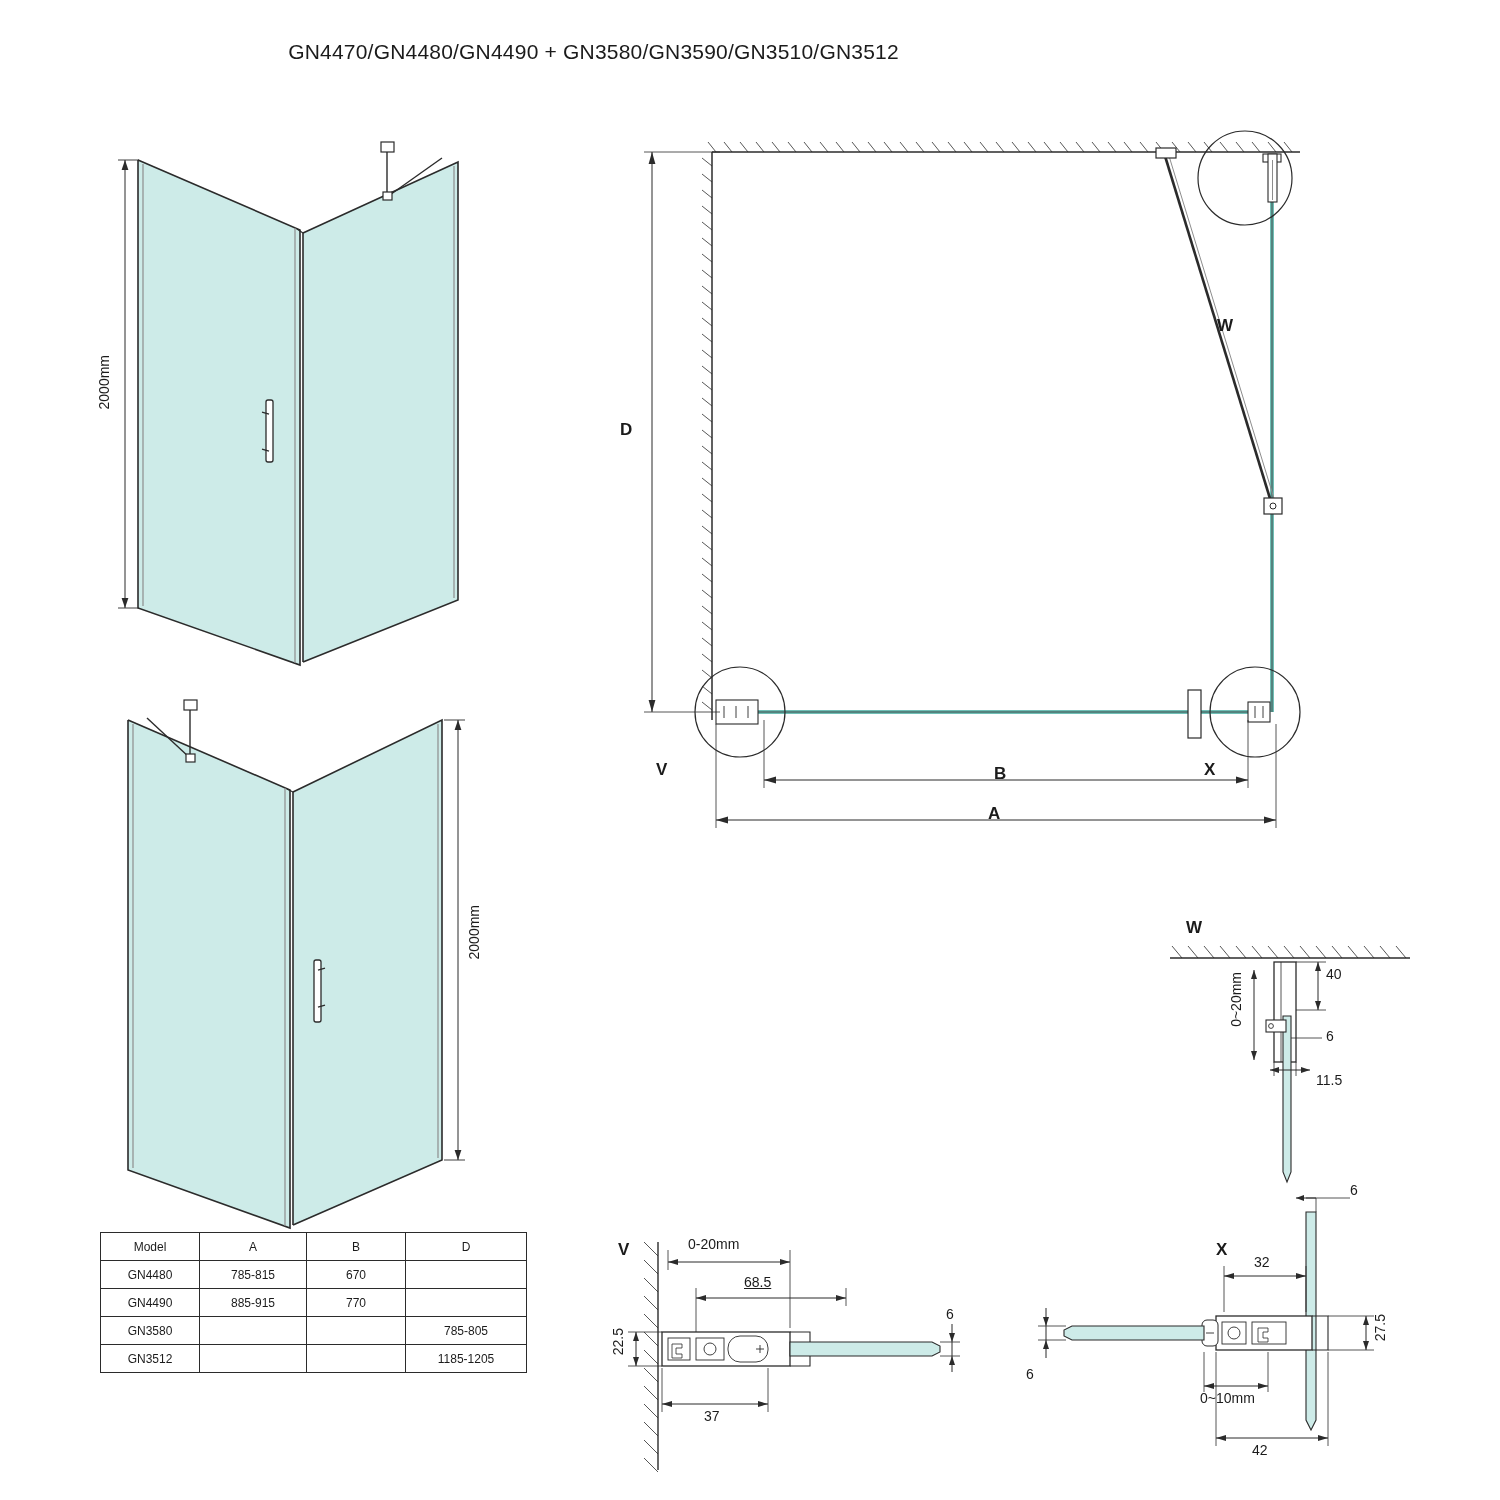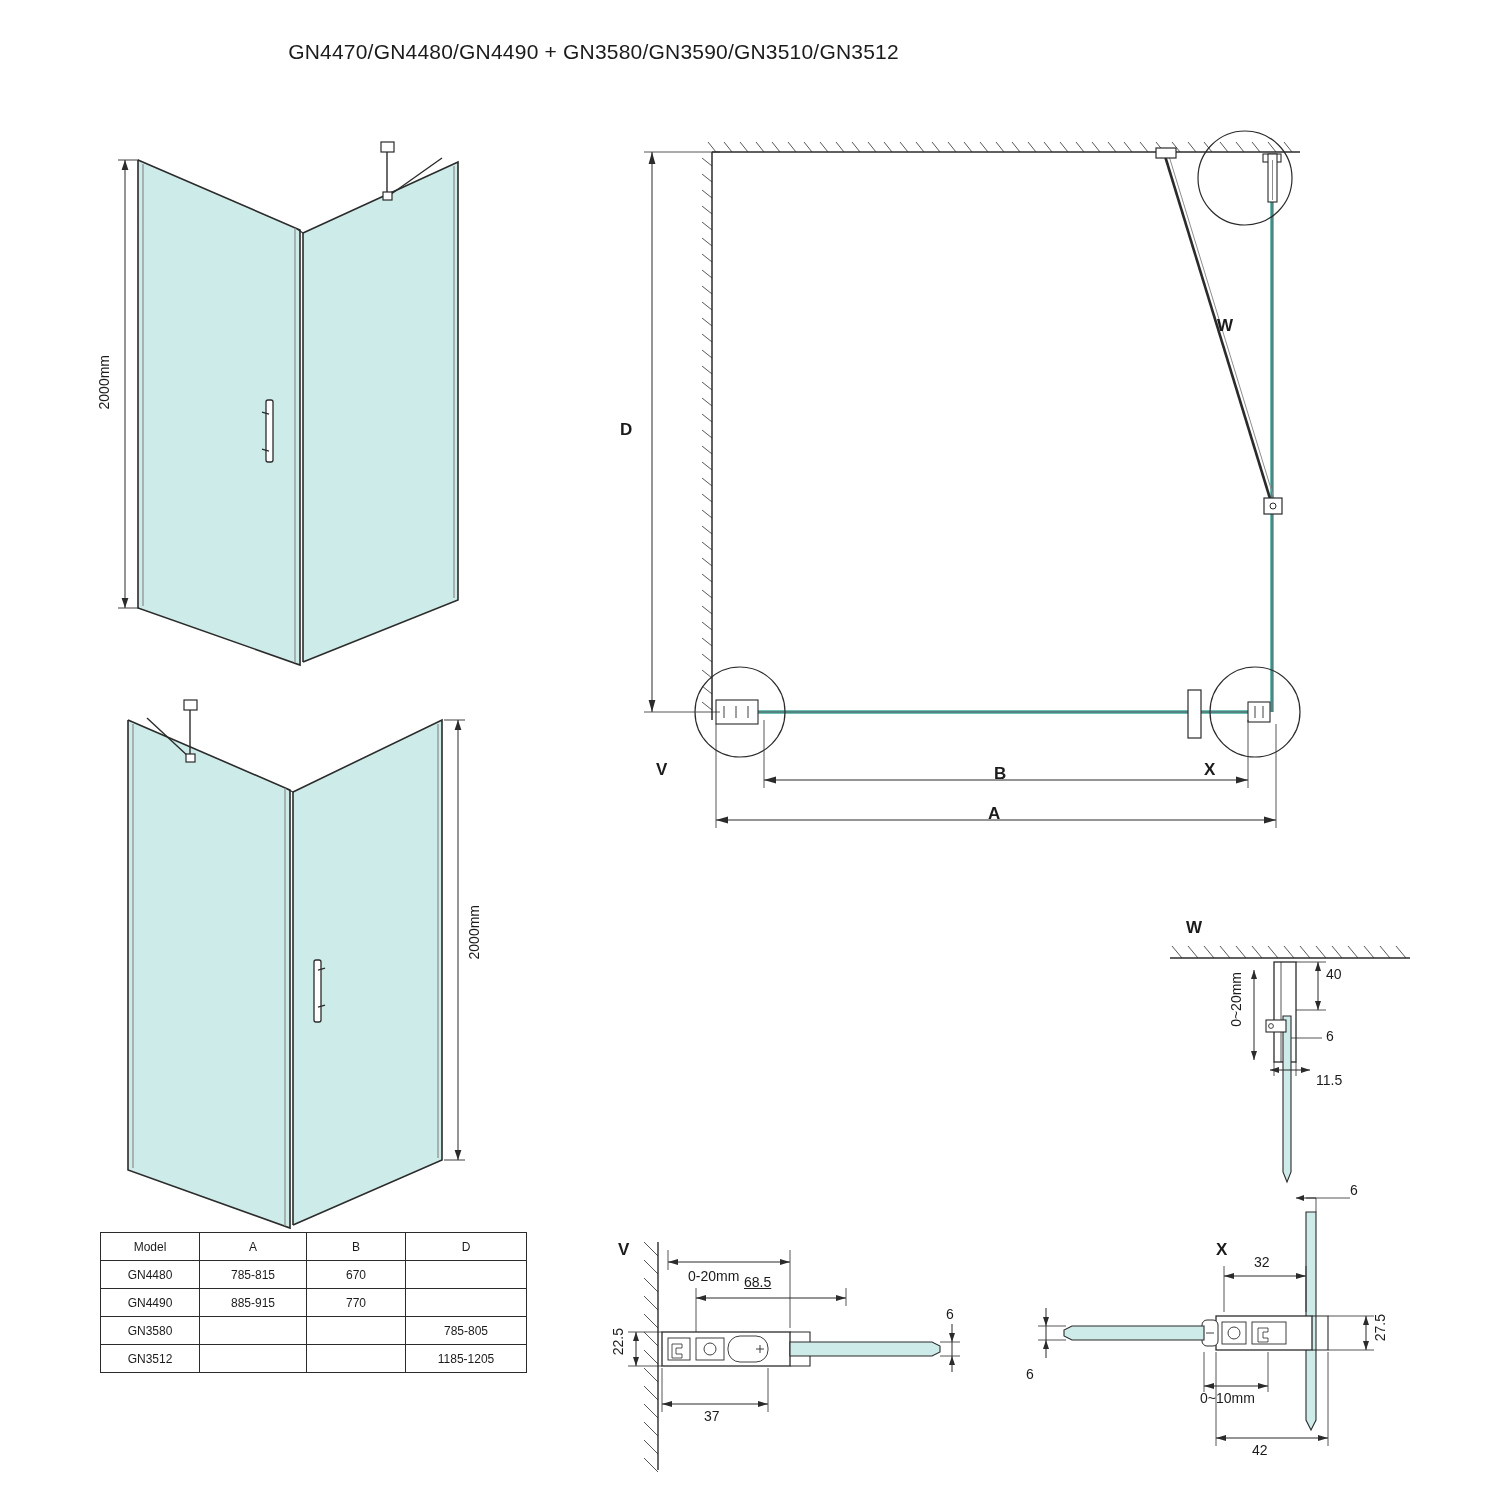--- a/index.html
+++ b/index.html
@@ -409,21 +409,21 @@
     <line x1="28" y1="112" x2="62" y2="112" stroke="#2b2b2b" stroke-width="0.8"></line>
     <line x1="28" y1="146" x2="62" y2="146" stroke="#2b2b2b" stroke-width="0.8"></line>
 
     <line x1="62" y1="184" x2="168" y2="184" stroke="#2b2b2b" stroke-width="1"></line>
     <polygon points="62,184 72,181 72,187" fill="#2b2b2b"></polygon>
     <polygon points="168,184 158,181 158,187" fill="#2b2b2b"></polygon>
     <line x1="62" y1="148" x2="62" y2="192" stroke="#2b2b2b" stroke-width="0.8"></line>
     <line x1="168" y1="148" x2="168" y2="192" stroke="#2b2b2b" stroke-width="0.8"></line>
   </svg>
   <div class="abs lbl-b" style="left:18px; top:20px;">V</div>
-  <div class="abs dim" style="left:88px; top:16px;margin-top:32px;">0-20mm</div>
+  <div class="abs dim" style="left:88px; top:16px;">0-20mm</div>
   <div class="abs dim" style="left:144px; top:54px;text-decoration:underline;">68.5</div>
   <div class="abs dim" style="left:346px; top:86px;">6</div>
   <div class="abs vert dim" style="left:10px; top:108px;">22.5</div>
   <div class="abs dim" style="left:104px; top:188px;">37</div>
 </div>
 
 <div class="abs" style="left:1020px; top:1180px; width:420px; height:310px;">
   <svg width="420" height="310" viewBox="0 0 420 310">
 
     <polygon points="286,32 296,32 296,240 291,250 286,240" fill="#cdebe8" stroke="#2b2b2b" stroke-width="1.1"></polygon>

